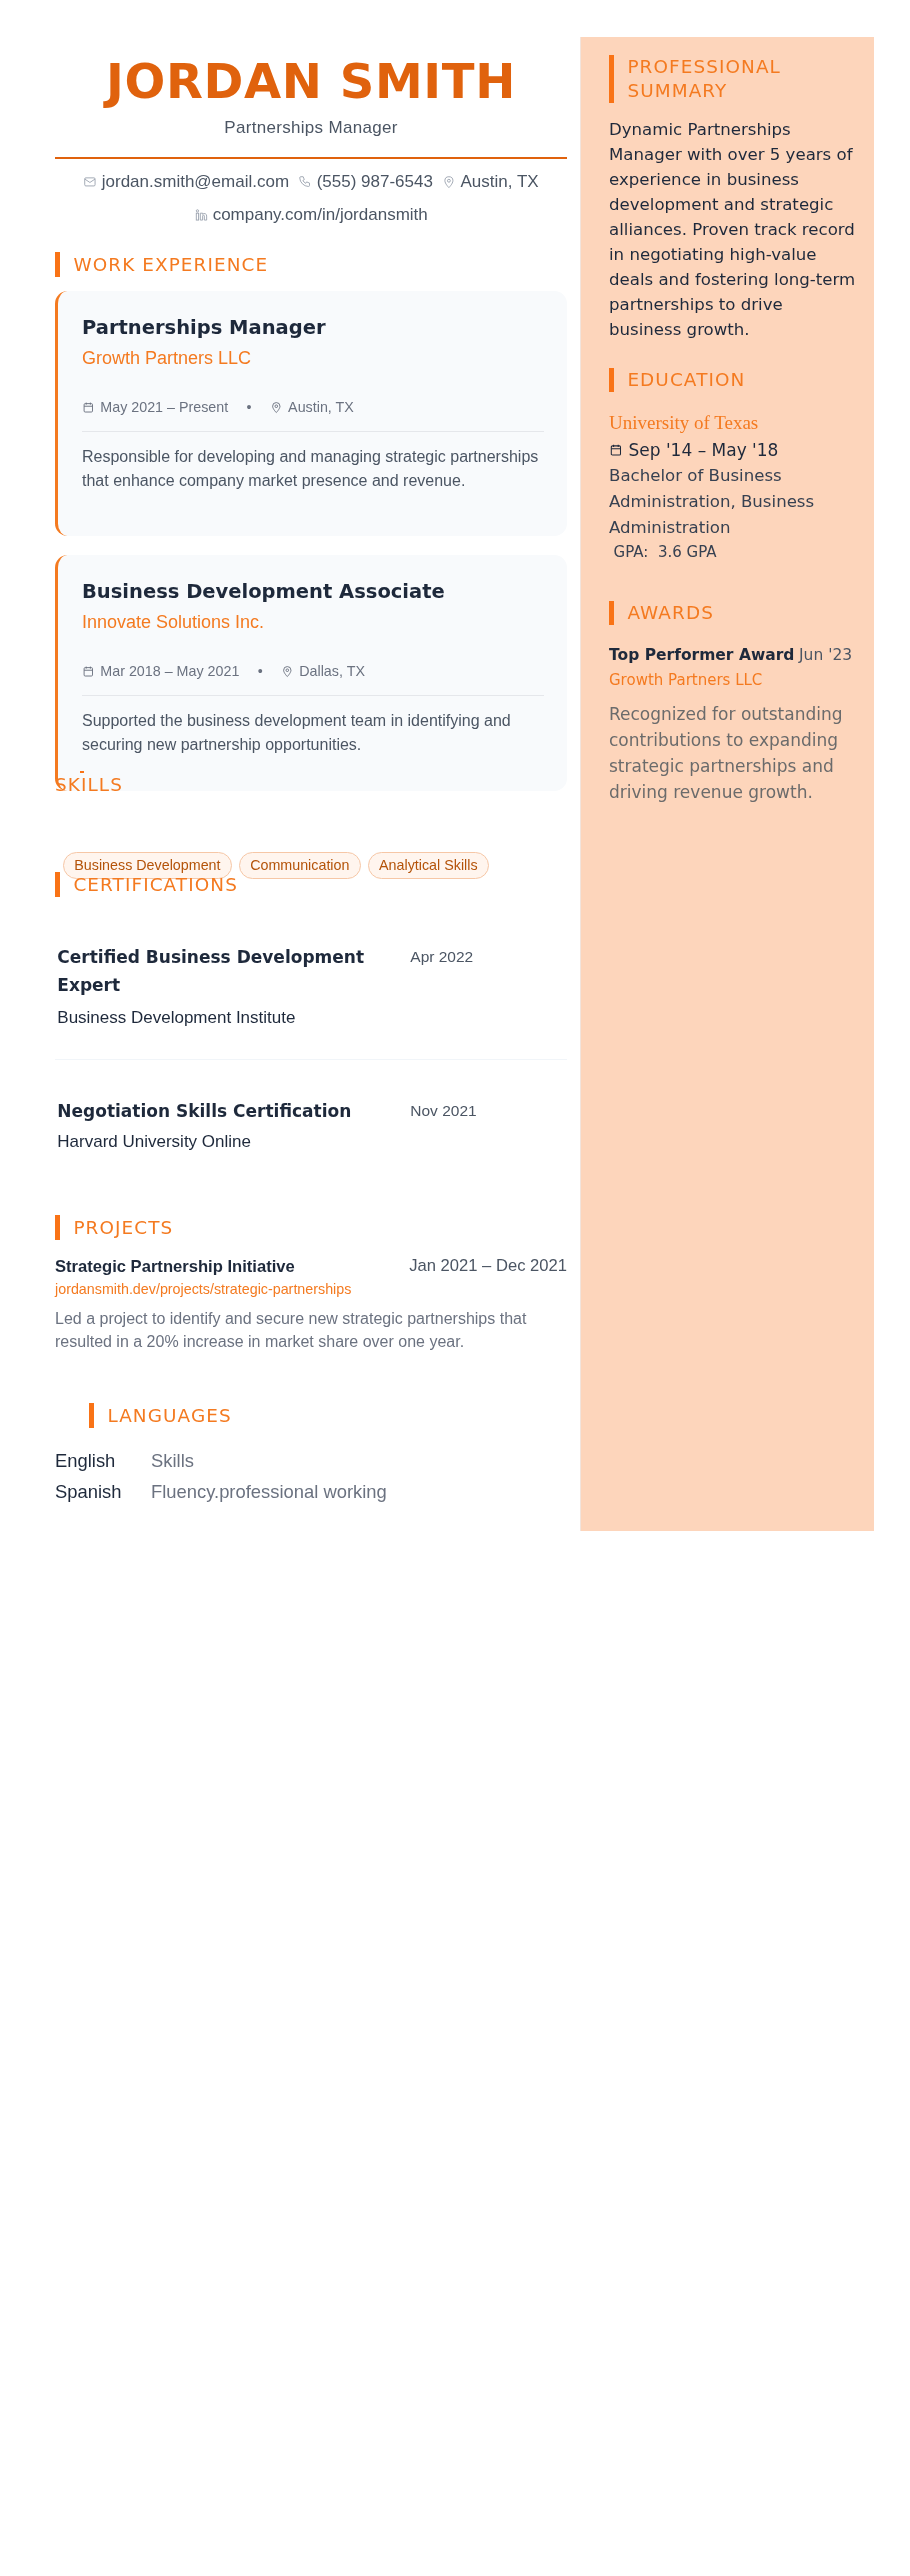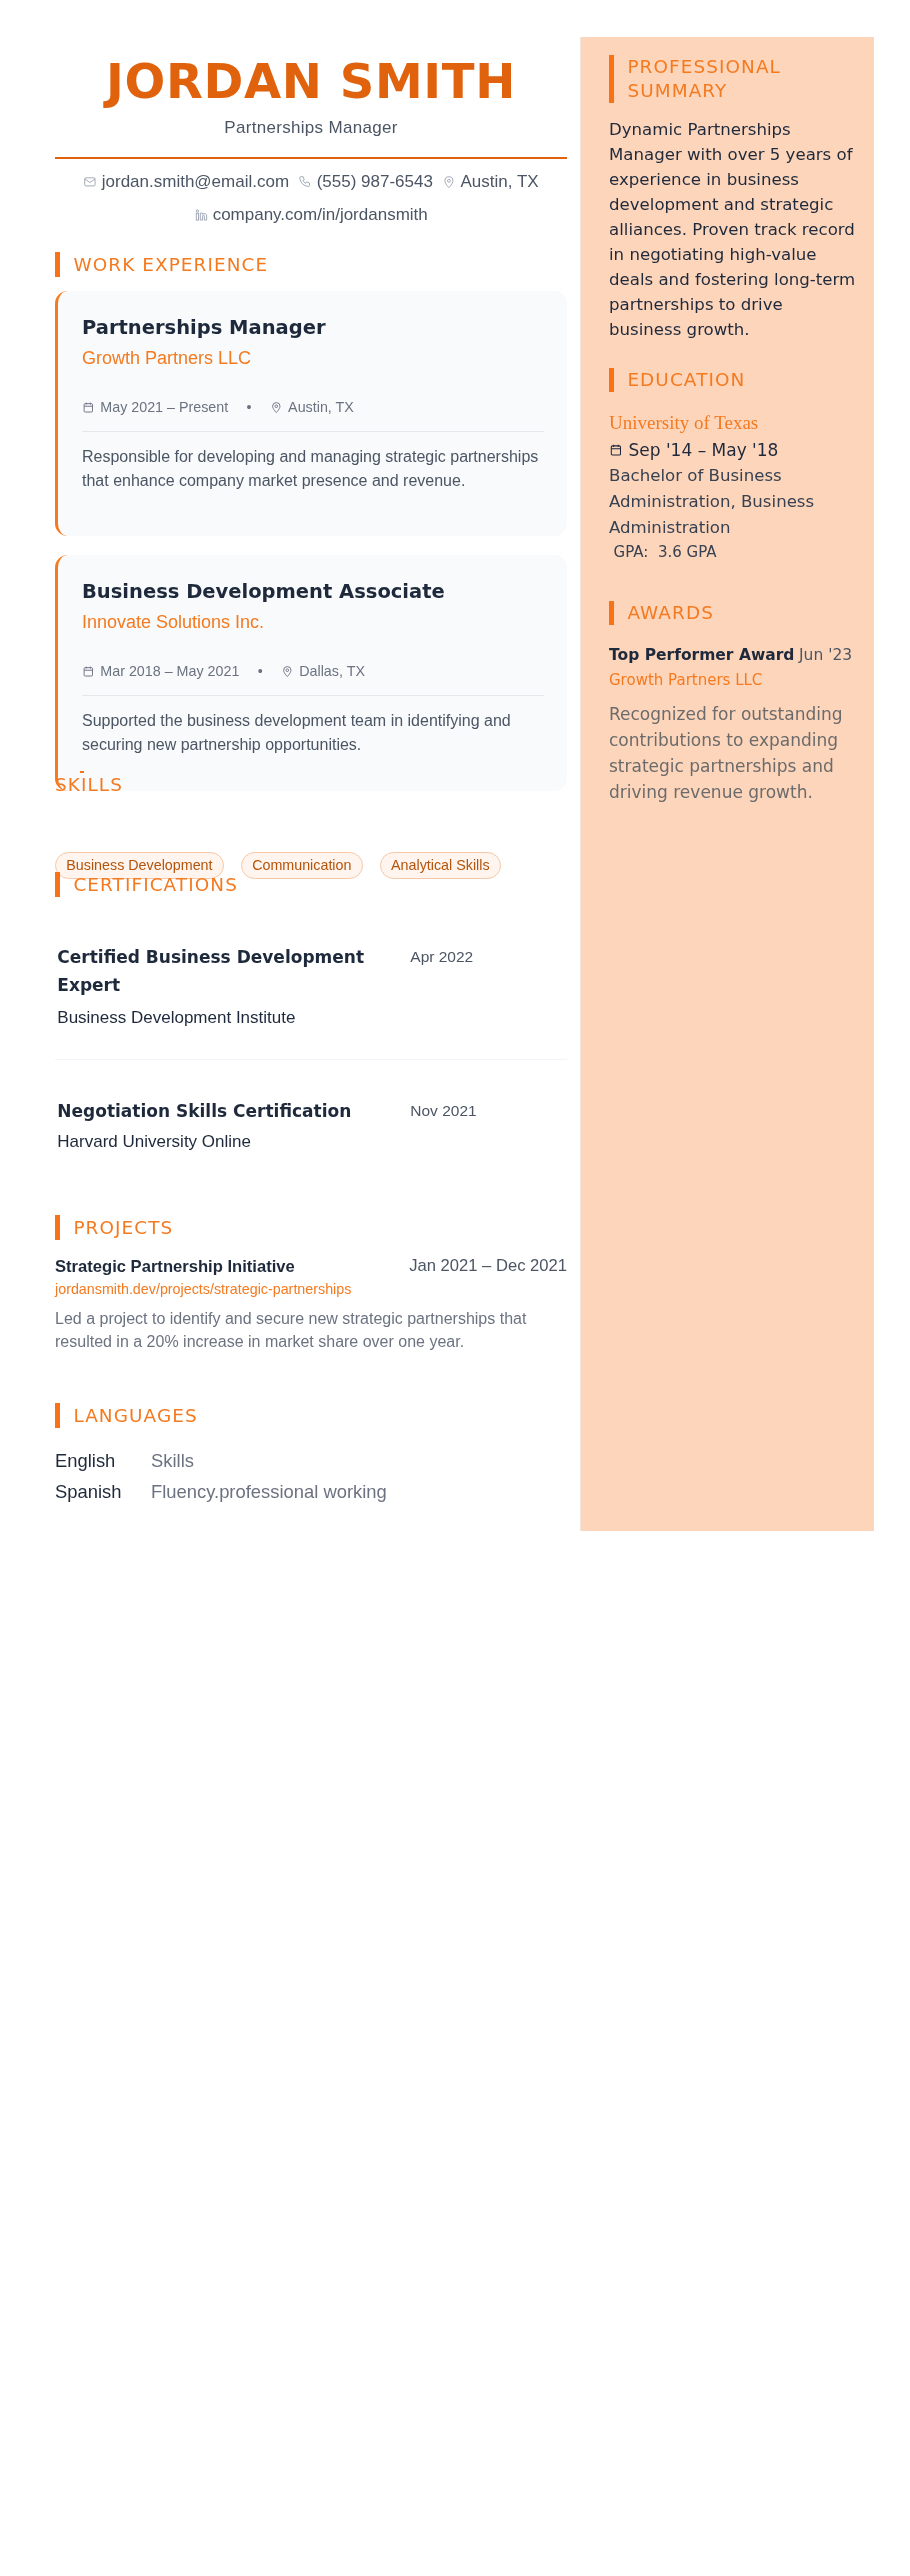--- a/index.html
+++ b/index.html
@@ -29,21 +29,21 @@
   .card .role { font-family: "DejaVu Sans", sans-serif; font-weight: bold; font-size: 19.5px; color: #1e293b; line-height: 27.5px; }
   .card .co { font-family: "Liberation Sans", sans-serif; font-size: 18px; color: #f47a20; margin-top: 4.6px; line-height: 25px; }
   .card .meta { display: flex; align-items: center; gap: 5.7px; margin-top: 25px; font-family: "Liberation Sans", sans-serif; font-size: 14.3px; color: #6b7280; line-height: 23px; }
   .card .meta .dot { margin: 0 12.6px; color: #6b7280; }
   .card .meta .ic { color: #6b7280; width: 12.6px; height: 12.6px; }
   .card .meta .ic svg { width: 12.6px; height: 12.6px; }
   .card .hr { height: 1.1px; background: #e5e7eb; margin: 11.5px 0 13.8px 0; }
   .card .desc { font-family: "Liberation Sans", sans-serif; font-size: 16px; color: #4b5563; line-height: 24px; }
 
   
-  .pills { position: absolute; left: 0; top: 852px; display: flex; gap: 17px; }
+  .pills { position: absolute; left: 8px; top: 852px; display: flex; gap: 7px; }
   .pill { padding: 3.4px 10.3px; border: 1.1px solid #f6c7a6; background: #fff5ee; color: #b45309; border-radius: 17px; font-family: "Liberation Sans", sans-serif; font-size: 14.3px; line-height: 18.4px; }
 
   
   .cert { position: absolute; left: 2.3px; width: 509px; }
   .cert .ct { position: absolute; left: 0; top: 0; width: 338px; font-family: "DejaVu Sans", sans-serif; font-weight: bold; font-size: 17px; line-height: 27.5px; color: #1e293b; }
   .cert .cd { position: absolute; left: 353px; top: 0; font-family: "Liberation Sans", sans-serif; font-size: 15.5px; color: #4b5563; line-height: 25px; }
   .cert .ci { position: absolute; left: 0; font-family: "Liberation Sans", sans-serif; font-size: 17px; color: #1e293b; line-height: 25px; }
   .cert-div { position: absolute; left: 0; top: 1059px; width: 512px; height: 1.1px; background: #f1f5f9; }
 
   
@@ -206,21 +206,21 @@
 
   <div class="sec" style="top:1215px;">
     <span class="bar"></span>
     <span class="t">PROJECTS</span>
   </div>
   <div class="proj-title">Strategic Partnership Initiative</div>
   <div class="proj-date">Jan 2021 – Dec 2021</div>
   <div class="proj-link">jordansmith.dev/projects/strategic-partnerships</div>
   <div class="proj-desc">Led a project to identify and secure new strategic partnerships that resulted in a 20% increase in market share over one year.</div>
 
-  <div class="sec" style="top:1403px;">
+  <div class="sec" style="top:1403px;margin-left:34px;">
     <span class="bar"></span>
     <span class="t">LANGUAGES</span>
   </div>
   <div class="lang" style="top:1446px;">
     <span class="ln">English</span>
     <span class="lv">Skills</span>
   </div>
   <div class="lang" style="top:1477px;">
     <span class="ln">Spanish</span>
     <span class="lv">Fluency.professional working</span>

